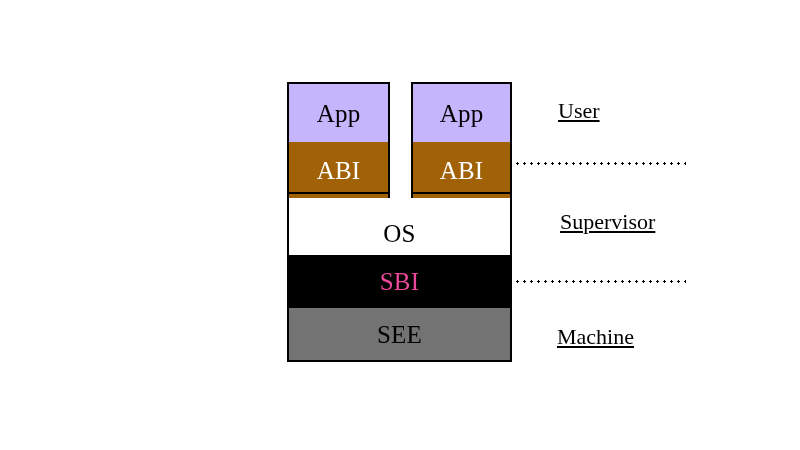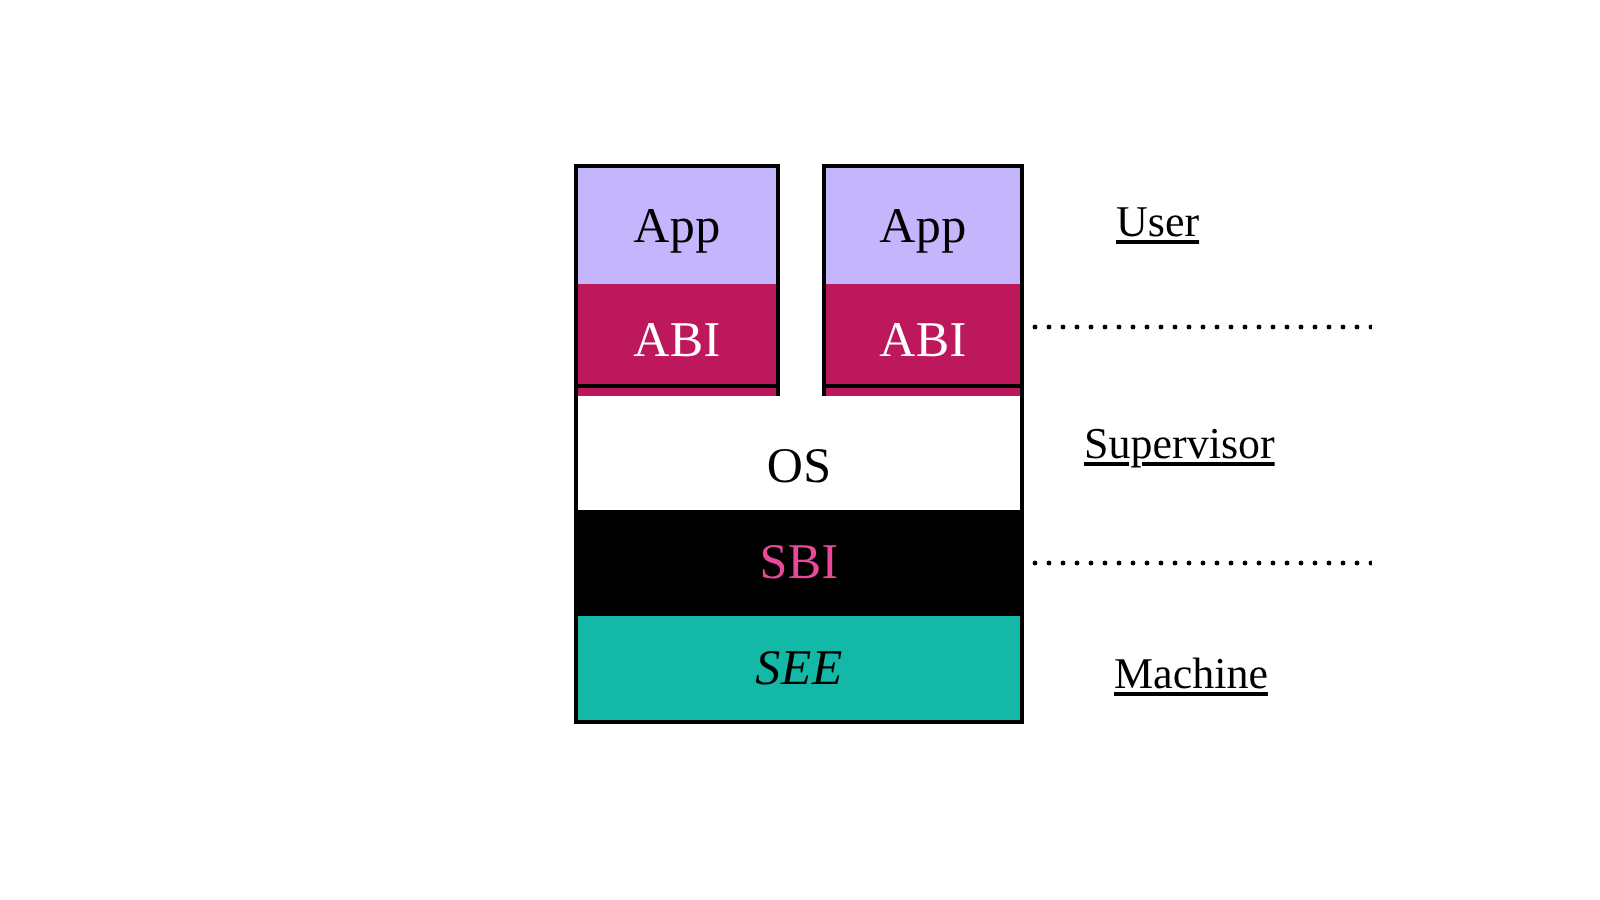--- a/index.html
+++ b/index.html
@@ -56,21 +56,21 @@
   .app-cell {
     top: 0px;
     height: 60px;
     background: #c4b5fd;
     border: 2px solid #000000;
     border-bottom: none;
   }
   .abi-cell {
     top: 60px;
     height: 56px;
-    background: #be185d;
+    background: #a16207;
     border-left: 2px solid #000000;
     border-right: 2px solid #000000;
   }
   .abi-cell .band-label { color: #ffffff; }
 
   
   .notch-base {
     position: absolute;
     top: 110px;
     height: 2px;
@@ -95,37 +95,36 @@
     height: 53px;
     background: #000000;
     border-left: 2px solid #000000;
     border-right: 2px solid #000000;
   }
   .sbi-cell .band-label { color: #ec4899; }
 
   .see-cell {
     top: 226px;
     height: 54px;
-    background: #14b8a6;
+    background: #737373;
     border: 2px solid #000000;
     border-top: none;
-    font-style: italic;
   }
 
   
   .mode-label {
     position: absolute;
     font-size: 22px;
     line-height: 1;
     white-space: nowrap;
     user-select: none;
     text-decoration: underline;
   }
   .mode-user       { left: 558px; top: 100px; }
-  .mode-supervisor { left: 542px; top: 211px; }
+  .mode-supervisor { left: 560px; top: 211px; }
   .mode-machine    { left: 557px; top: 326px; text-align: right; }
 
   
   .leader {
     position: absolute;
     left: 514px;
     width: 172px;
     height: 3px;
     background-image: radial-gradient(circle, #000 1.2px, rgba(0,0,0,0) 1.3px);
     background-size: 7px 3px;

